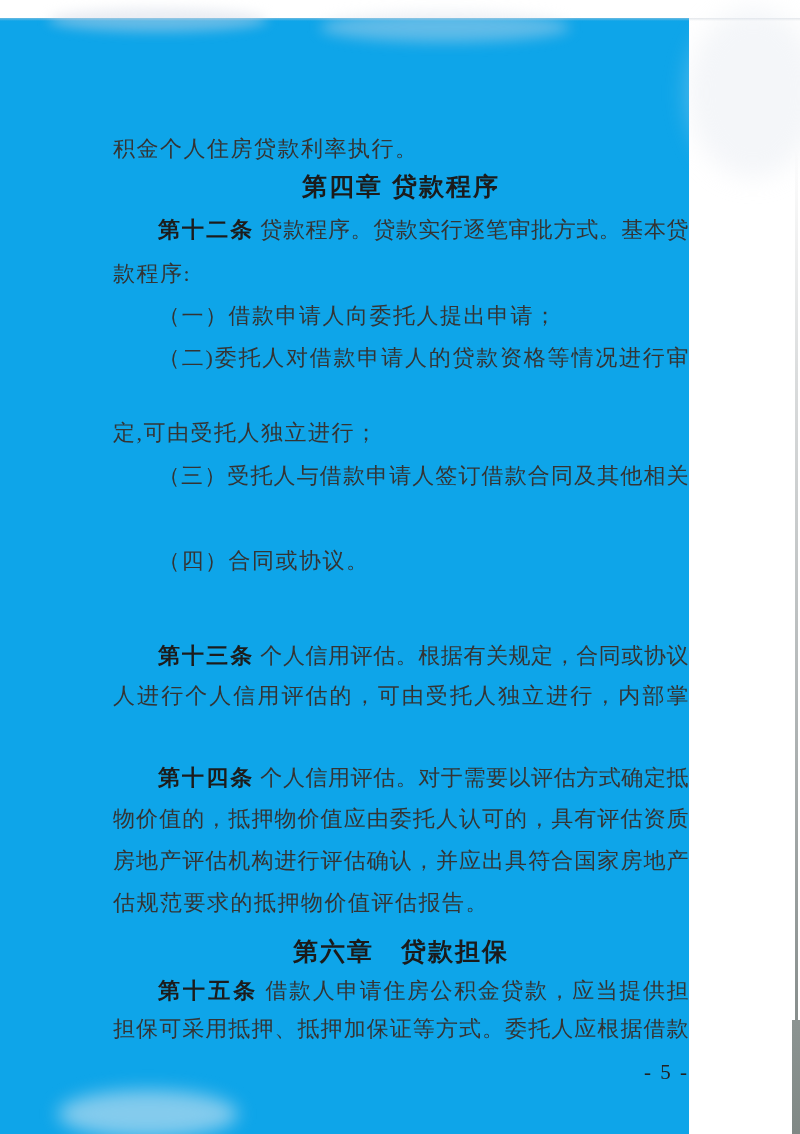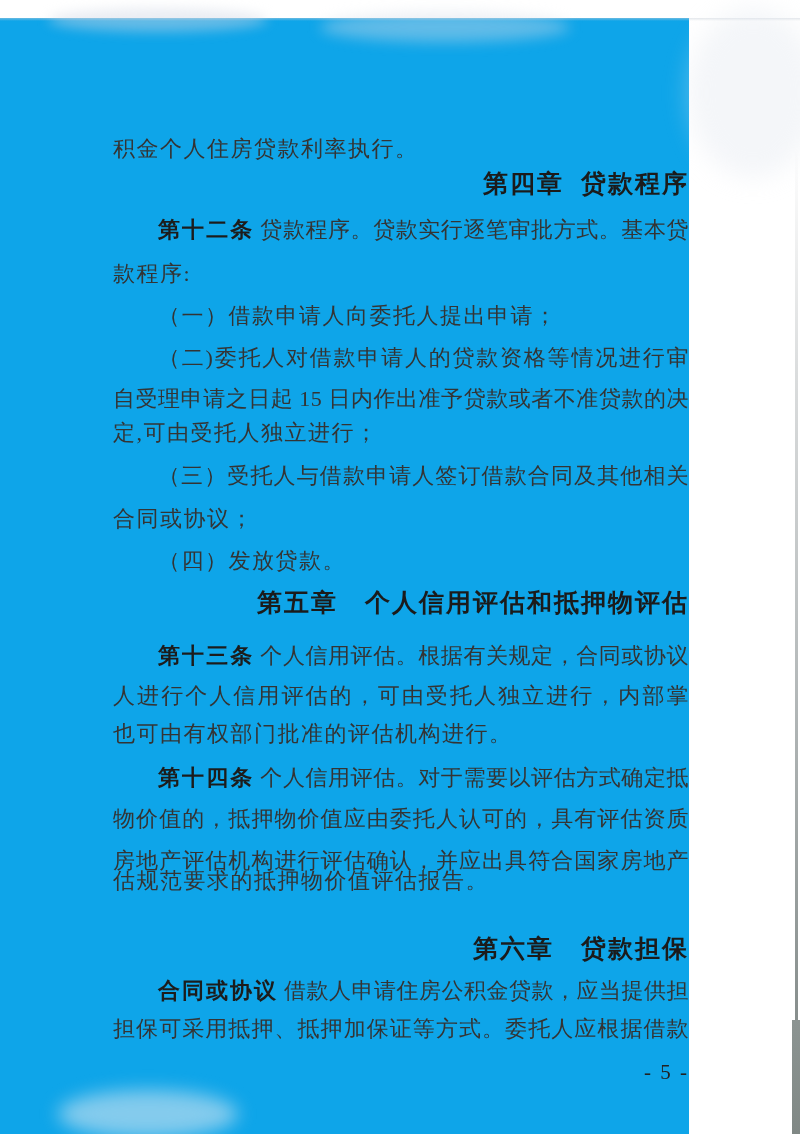--- a/index.html
+++ b/index.html
@@ -38,22 +38,22 @@
     font-weight: 700;
     color: #1c1c1c;
     letter-spacing: 2px;
   }
   .chapter {
     position: absolute;
     left: 113px;
     width: 576px;
     height: 34px;
     line-height: 32px;
-    text-align: right;
-    font-family: Liberation Mono, monospace;
+    text-align: center;
+    font-family: Liberation Sans, sans-serif;
     font-weight: 700;
     font-size: 25px;
     letter-spacing: 2px;
     color: #1b1b1b;
   }
   .page-num {
     position: absolute;
     top: 1042px;
     left: 113px;
     width: 576px;
@@ -112,49 +112,45 @@
   <div class="chapter" style="top:152px">第四章 贷款程序</div>
 
   <div class="ln just ind" style="top:197px"><b class="art">第十二条</b><span> 贷款程序。贷款实行逐笔审批方式。基本贷</span></div>
 
   <div class="ln ind" style="top:283px">（一）借款申请人向委托人提出申请；</div>
 
   <div class="ln" style="top:241px">款程序:</div>
 
   <div class="ln just ind" style="top:325px">（二)委托人对借款申请人的贷款资格等情况进行审查，</div>
 
-  <div class="ln just" style="top:366px">自受理申请之日起 15 日内作出准予贷款或者不准贷款的决</div>
 
   <div class="ln" style="top:400px">定,可由受托人独立进行；</div>
 
   <div class="ln just ind" style="top:443px">（三）受托人与借款申请人签订借款合同及其他相关的</div>
 
-  <div class="ln" style="top:486px">合同或协议；</div>
 
-  <div class="ln ind" style="top:528px">（四）发放贷款。</div>
+  <div class="ln ind" style="top:528px">（四）合同或协议。</div>
 
-  <div class="chapter" style="top:571px">第五章　个人信用评估和抵押物评估</div>
 
   <div class="ln just ind" style="top:623px"><b class="art">第十三条</b><span> 个人信用评估。根据有关规定，合同或协议</span></div>
 
   <div class="ln just" style="top:663px">人进行个人信用评估的，可由受托人独立进行，内部掌握，</div>
 
-  <div class="ln" style="top:701px">也可由有权部门批准的评估机构进行。</div>
 
   <div class="ln just ind" style="top:745px"><b class="art">第十四条</b><span> 个人信用评估。对于需要以评估方式确定抵押</span></div>
 
   <div class="ln just" style="top:786px">物价值的，抵押物价值应由委托人认可的，具有评估资质的</div>
 
   <div class="ln just" style="top:828px">房地产评估机构进行评估确认，并应出具符合国家房地产评</div>
 
-  <div class="ln" style="top:848px">估规范要求的抵押物价值评估报告。</div>
+  <div class="ln" style="top:870px">估规范要求的抵押物价值评估报告。</div>
 
   <div class="chapter" style="top:917px">第六章　贷款担保</div>
 
-  <div class="ln just ind" style="top:958px"><b class="art">合同或协议</b><span> 借款人申请住房公积金贷款，应当提供担保，</span></div>
+  <div class="ln just ind" style="top:958px"><b class="art">第十五条</b><span> 借款人申请住房公积金贷款，应当提供担保，</span></div>
 
   <div class="ln just" style="top:996px">担保可采用抵押、抵押加保证等方式。委托人应根据借款人</div>
 
   <div class="page-num">- 5 -</div>
 
   <div class="edge-right-thin"></div>
   <div class="edge-right-bar"></div>
   <div class="edge-bottom"></div>
 
 </div>

